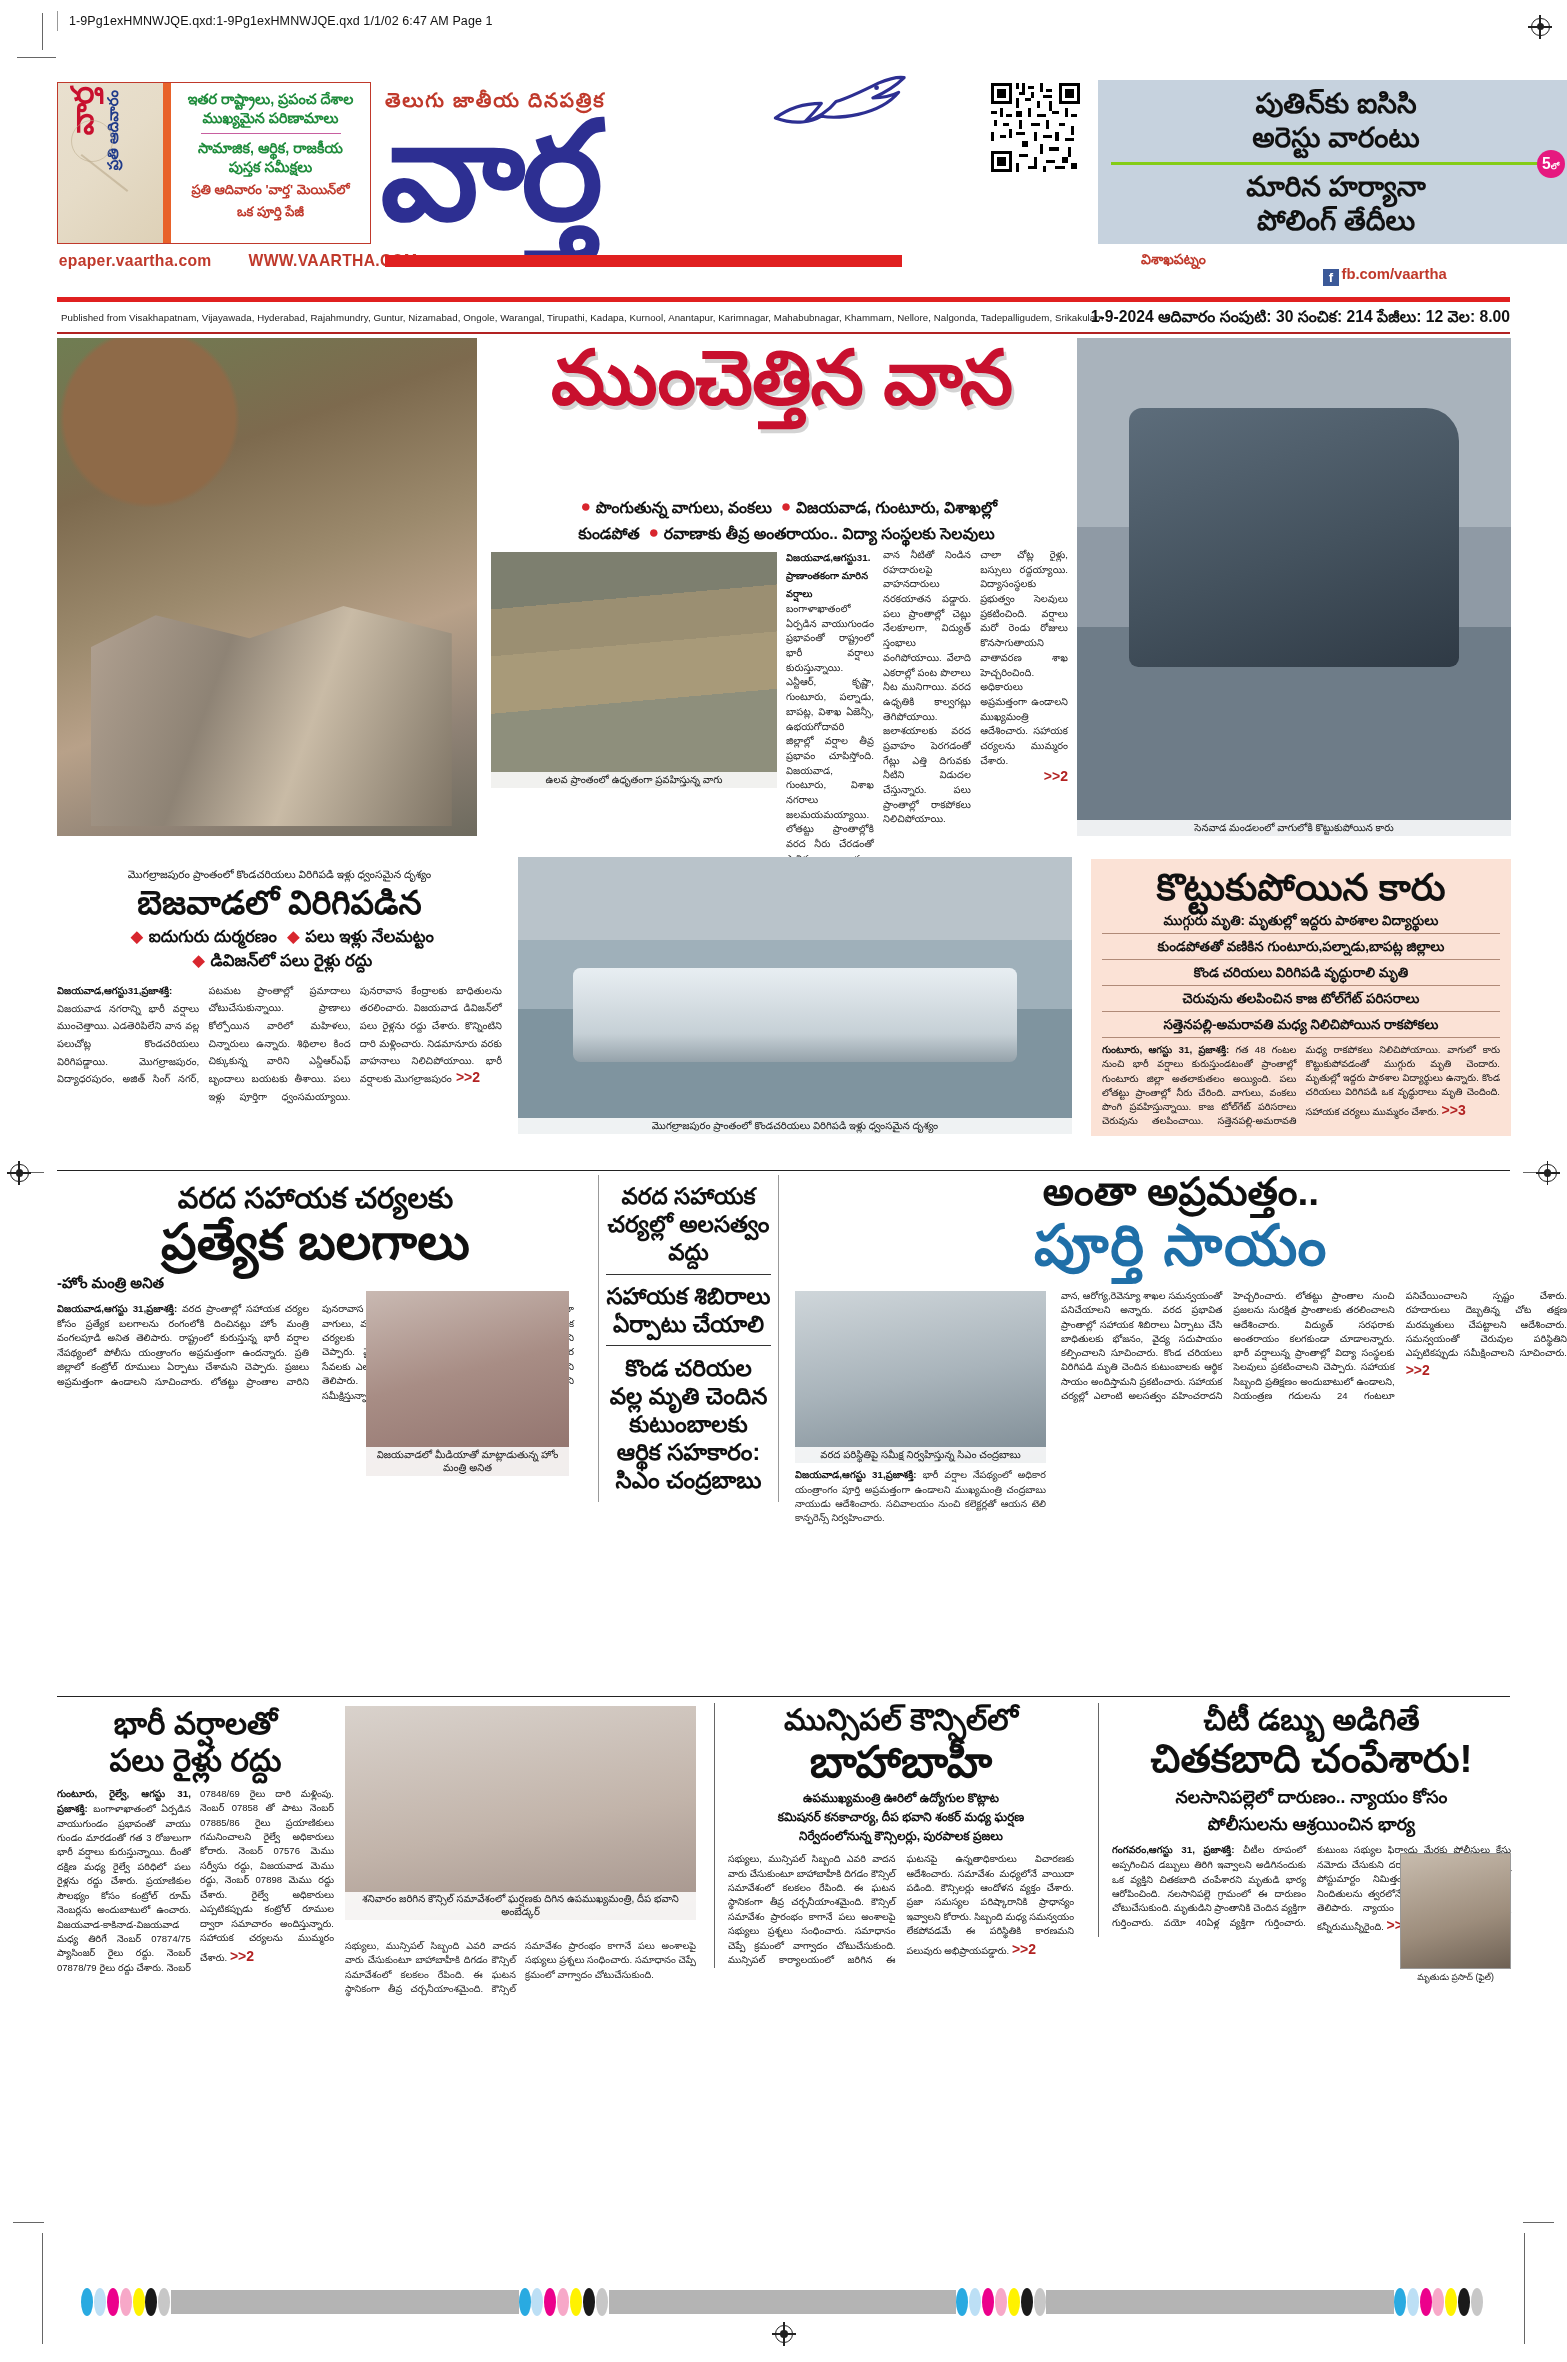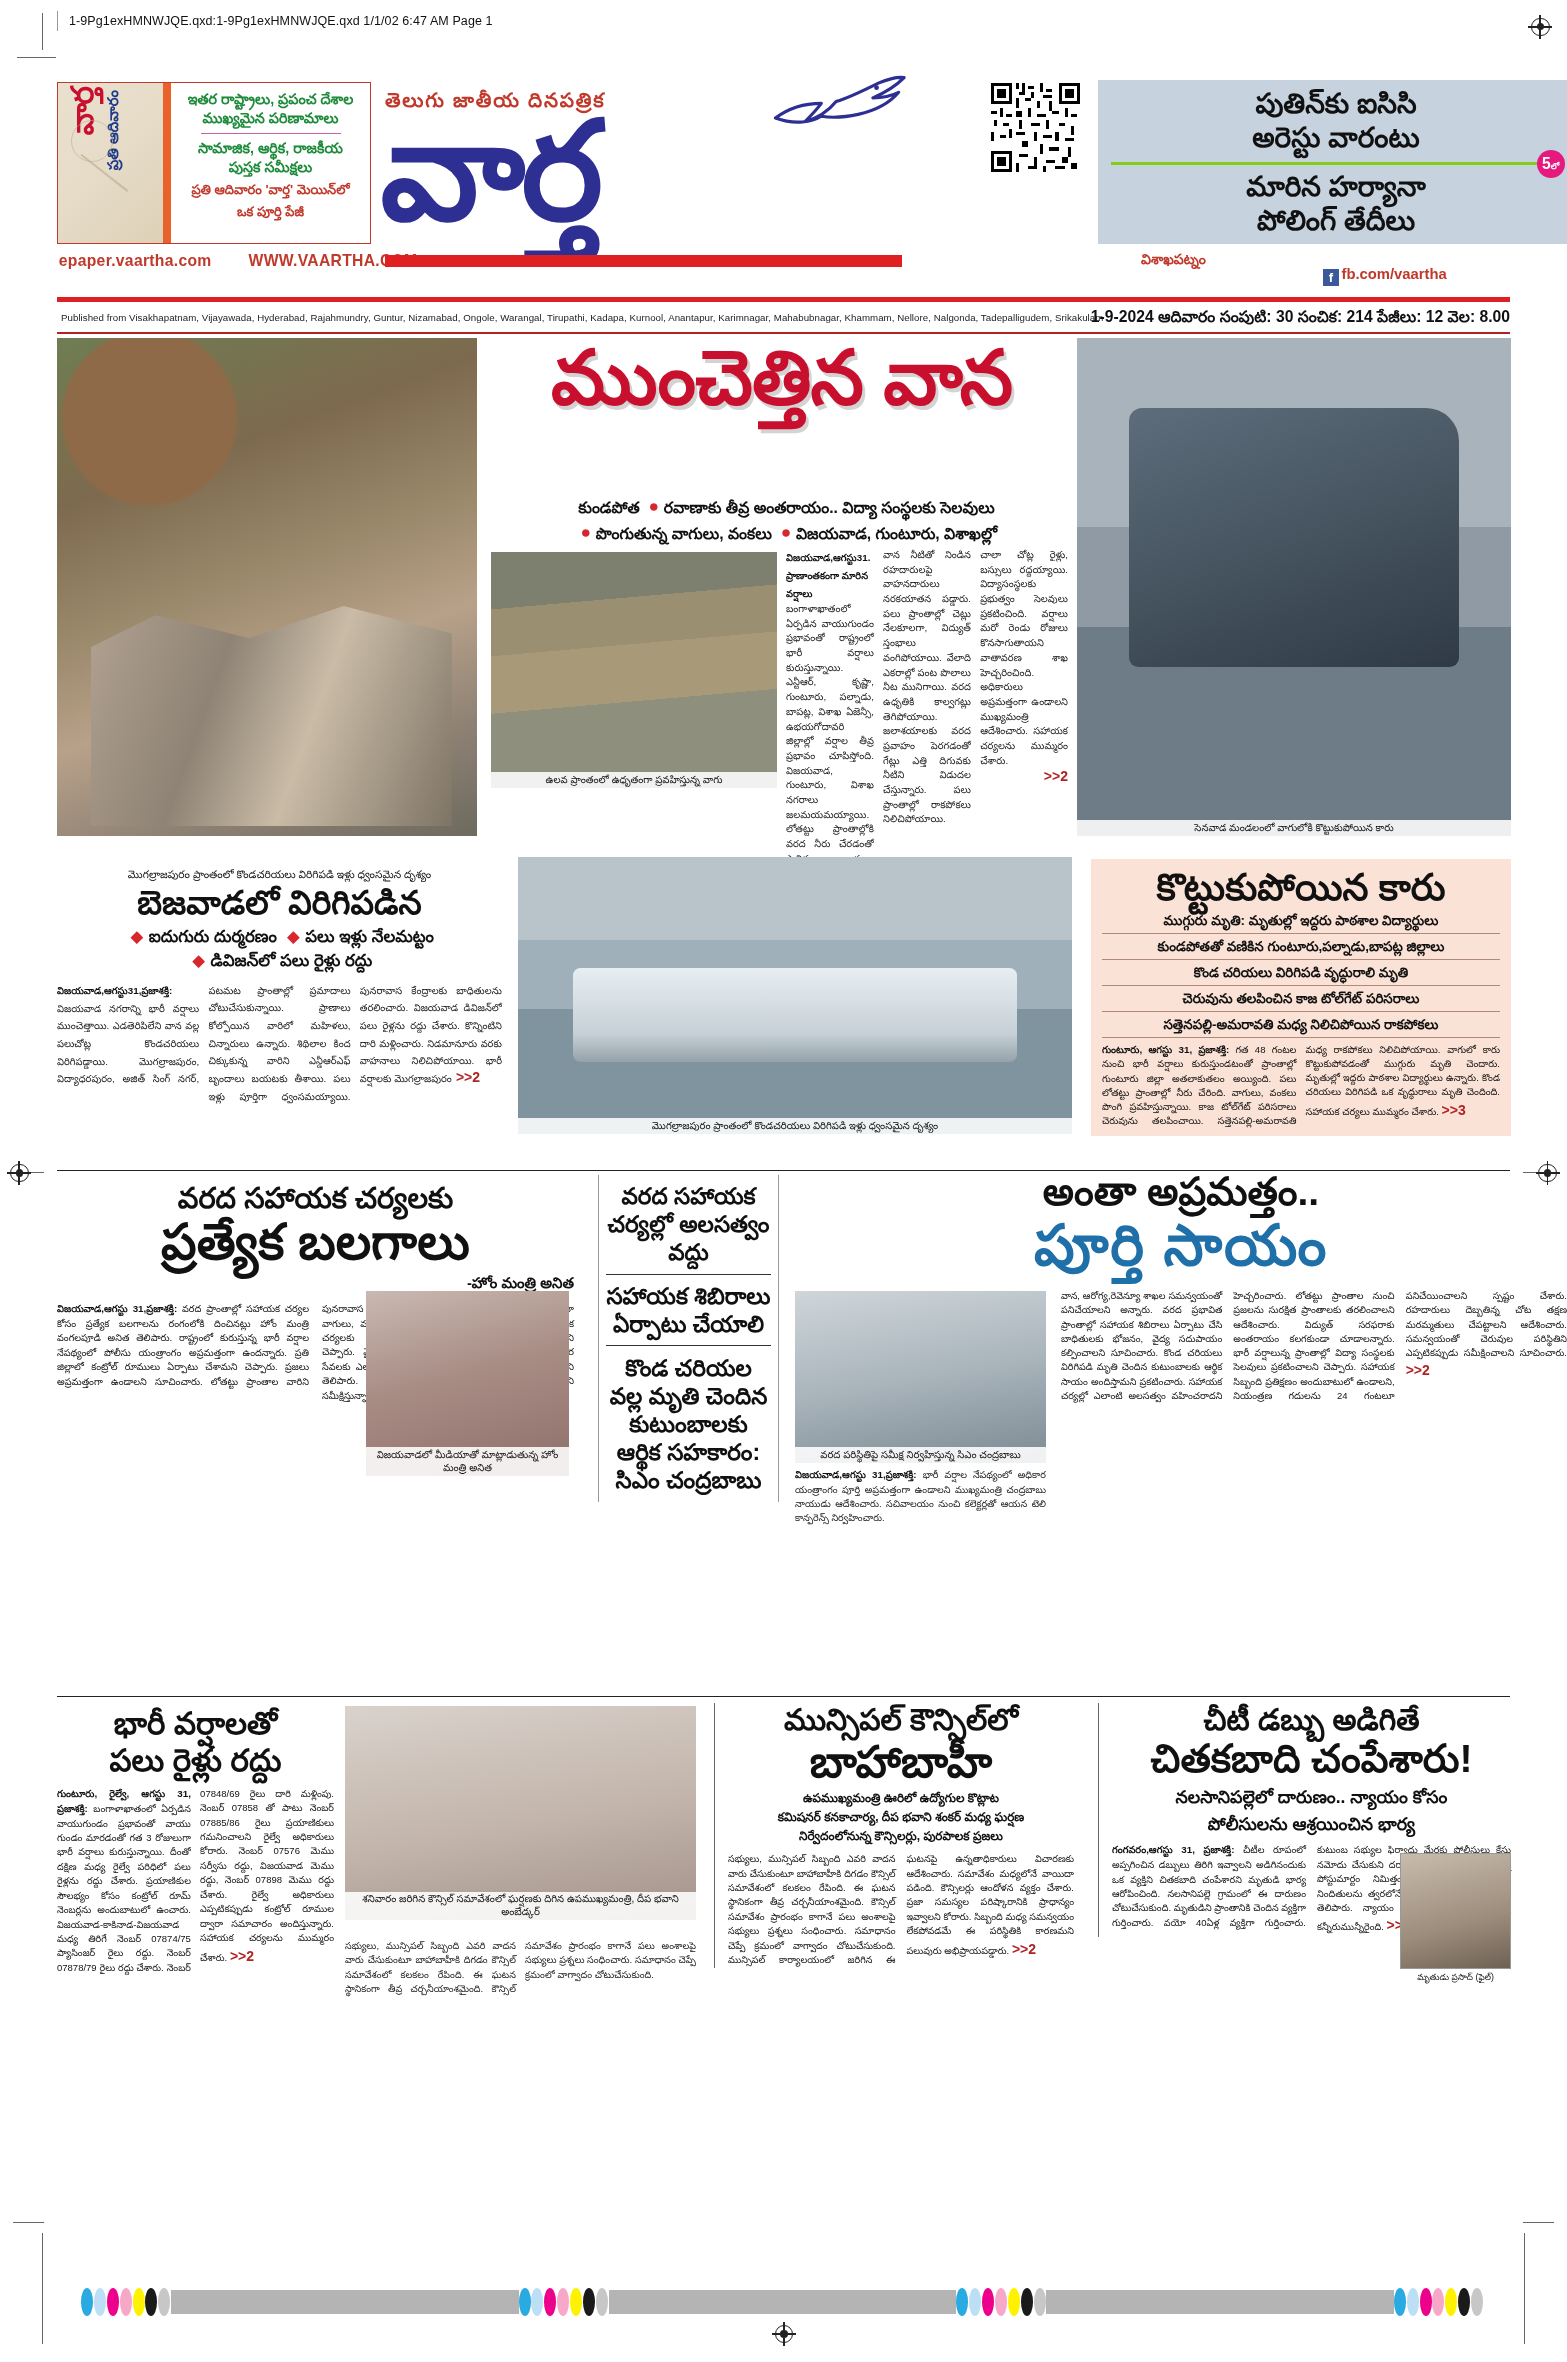--- a/index.html
+++ b/index.html
@@ -126,21 +126,21 @@
   .car-panel .s { font-size:13.4px; font-weight:bold; text-align:center; line-height:1.32; padding:3.7px 0;
                   border-bottom:0.9px solid #b08a78; }
   .car-panel .s:last-of-type { border-bottom:none; }
   .car-panel .body { font-size:9.6px; line-height:1.48; text-align:justify; margin-top:4.6px; column-count:2; column-gap:9.2px; }
 
   
   .band3 { position:absolute; left:57px; top:1170px; width:1453px; height:517px; border-top:1.8px solid #222; padding-top:9.2px; }
   .b3-left { position:absolute; left:0; top:11px; width:517px; }
   .b3-left .h2 { font-size:29px; font-weight:bold; text-align:center; line-height:1.12; }
   .b3-left .h1 { font-size:50px; font-weight:bold; text-align:center; line-height:1.08; margin-top:0.9px; }
-  .b3-left .by { font-size:14.8px; font-weight:bold; text-align:right; margin-top:5.5px; }
+  .b3-left .by { font-size:14.8px; font-weight:bold; text-align:left; margin-top:5.5px; }
   .b3-left .cols { margin-top:7.4px; column-count:2; column-gap:13px; font-size:9.6px; line-height:1.5; text-align:justify; }
   .anitha-photo { position:absolute; left:309px; top:109px; width:203px; height:185px;
     background:linear-gradient(165deg,#c9b9b2,#a88d85 45%,#8e6f6a 100%); }
 
   .b3-midcol { position:absolute; left:541px; top:3.7px; width:181px; text-align:center; border-left:0.9px solid #999;
                border-right:0.9px solid #999; padding:0 7.4px; }
   .b3-midcol .blk { font-size:23px; font-weight:bold; line-height:1.22; padding:7.4px 0; }
   .b3-midcol .blk + .blk { border-top:1.4px solid #333; }
 
   .b3-right { position:absolute; left:738px; top:0; width:772px; }
@@ -350,26 +350,26 @@
 
   <div class="lead">
     <div class="photo lead-ls"></div>
 
     <div class="lead-headline">
       <div class="h1">ముంచెత్తిన వాన</div>
     </div>
 
     <div class="bullets">
       <div>
+        <span class="b">●</span><span>పొంగుతున్న వాగులు, వంకలు</span>
+        <span class="b">●</span><span>విజయవాడ, గుంటూరు, విశాఖల్లో</span>
+      </div>
+      <div>
         <span>కుండపోత</span>
         <span class="b">●</span><span>రవాణాకు తీవ్ర అంతరాయం.. విద్యా సంస్థలకు సెలవులు</span>
-      </div>
-      <div>
-        <span class="b">●</span><span>పొంగుతున్న వాగులు, వంకలు</span>
-        <span class="b">●</span><span>విజయవాడ, గుంటూరు, విశాఖల్లో</span>
       </div>
     </div>
 
     <div class="photo lead-mid">
       <div class="cap">ఉలవ ప్రాంతంలో ఉధృతంగా ప్రవహిస్తున్న వాగు</div>
     </div>
 
     <div class="lead-colwrap">
       <div>
         <span class="col-head">విజయవాడ,ఆగస్టు31.</span>

